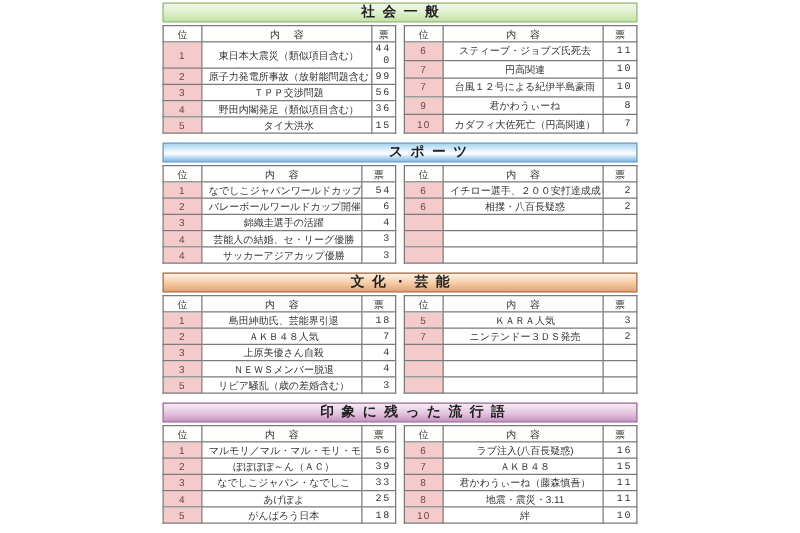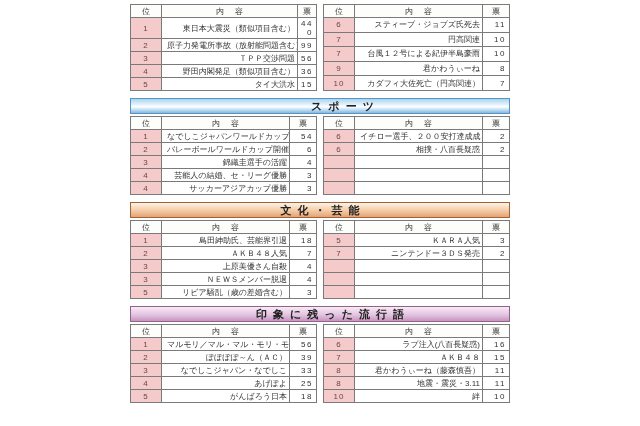--- a/index.html
+++ b/index.html
@@ -34,32 +34,36 @@
   .rank-table th { background:#fdfefb; font-weight:normal; text-align:center; }
   th.c-rank  { width:26px; }
   th.c-votes { width:22px; }
   .narrow-votes th.c-votes { width:14px; }
   th.c-content { letter-spacing:11px; text-indent:11px; }
 
   td.rank {
     background:#f5caca; text-align:center; color:#6b4545;
     letter-spacing:1px;
   }
-  td.content { text-align:right; padding-left:5px; white-space:nowrap; }
+  td.content { text-align:center; padding-left:5px; white-space:nowrap; }
   td.votes {
     text-align:right; padding-right:3px; letter-spacing:1.5px;
     word-break:break-all;
+    font-family:Liberation Mono, monospace;
   }
 </style>
 </head>
 <body>
 
 <div class="wrap">
 
   <div class="sec theme-green">
+    <div class="bar">
+      <span>社会一般</span>
+    </div>
     <div class="tables">
       <table class="rank-table narrow-votes">
         <thead>
           <tr>
             <th class="c-rank">位</th>
             <th class="c-content">内容</th>
             <th class="c-votes">票</th>
           </tr>
         </thead>
         <tbody>

